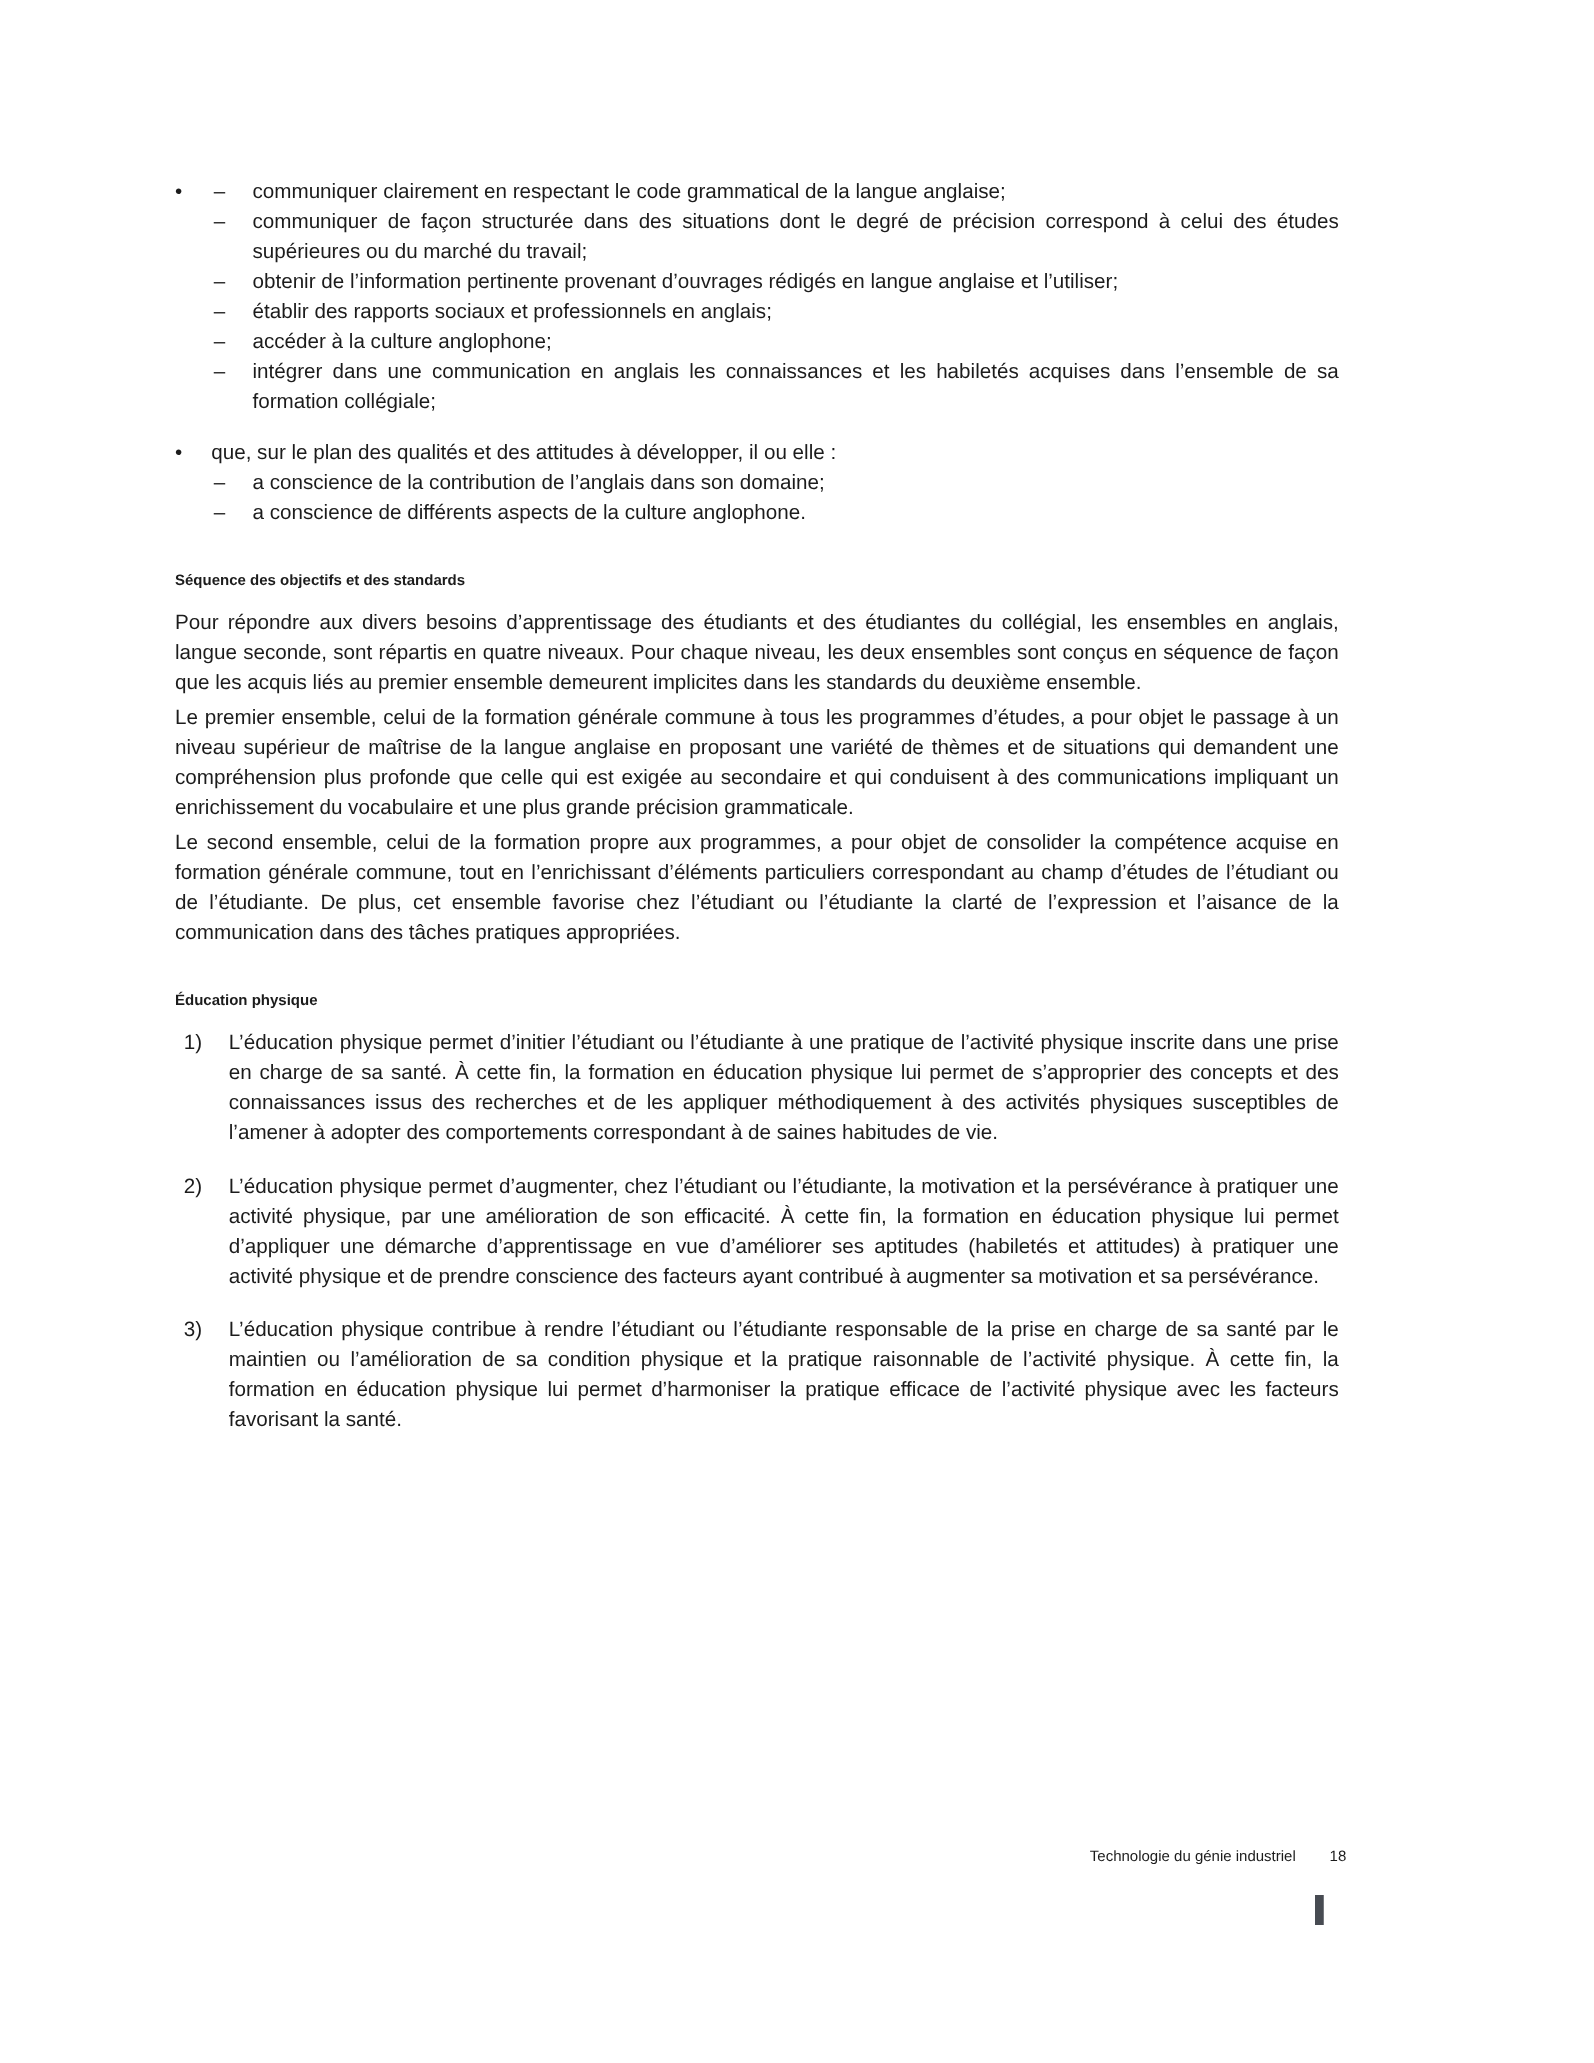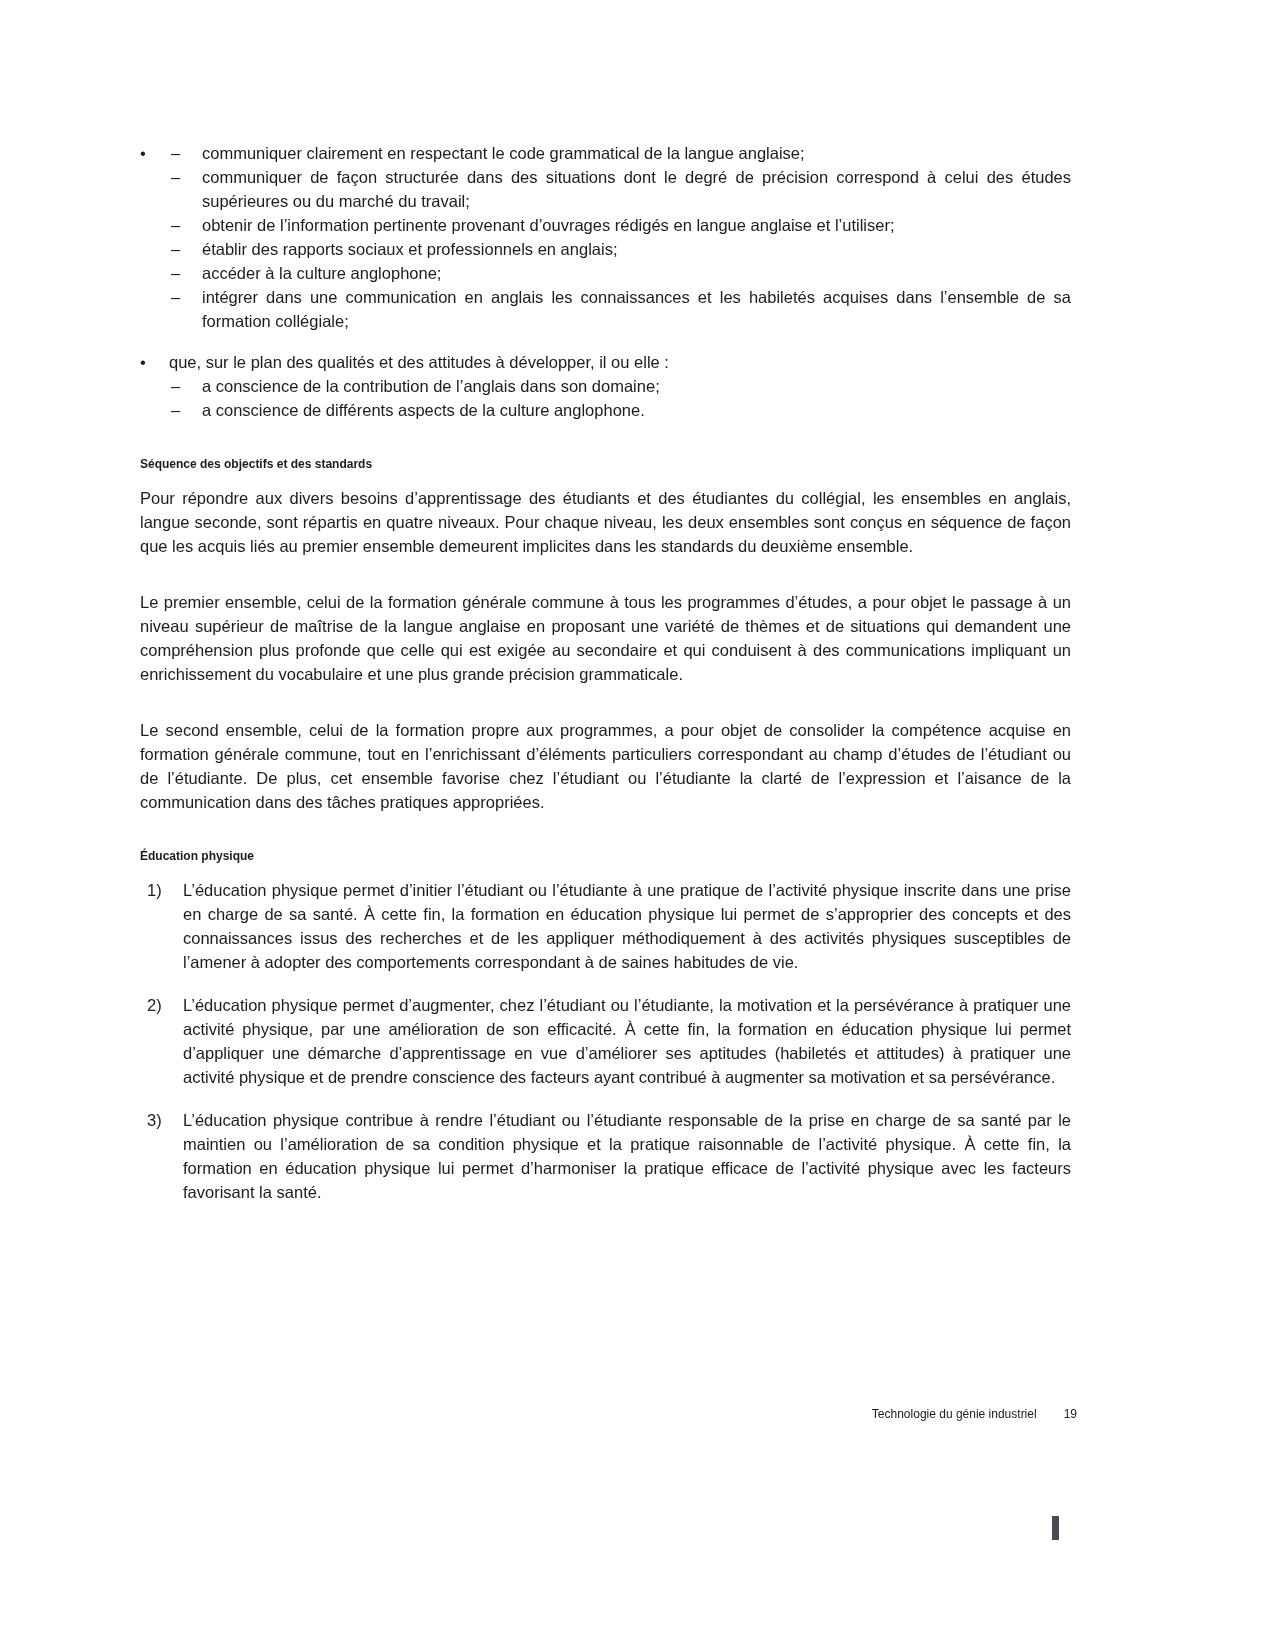--- a/index.html
+++ b/index.html
@@ -27,30 +27,30 @@
   .dash-col { width: 33px; flex: none; text-align: left; padding-left: 2px; }
   .dash-text { flex: 1; text-align: justify; }
   .section-heading {
     font-weight: 700;
     font-size: 12px;
     margin-top: 30px;
     margin-bottom: 10px;
   }
   .para {
     text-align: justify;
-    margin-top: 32px;
+    margin-top: 4px;
   }
   .para.first { margin-top: 2px; }
   .num-row { display: flex; margin-top: 19px; }
   .num-row.first { margin-top: 8px; }
   .num-col { width: 43px; flex: none; padding-left: 7px; }
   .num-text { flex: 1; text-align: justify; }
   .footer {
     position: absolute;
-    top: 1407px;
+    top: 1478px;
     right: 198px;
     font-size: 12px;
     line-height: 14px;
     display: flex;
     gap: 27px;
     align-items: baseline;
   }
   .corner-mark {
     position: absolute;
     left: 1052px;
@@ -141,16 +141,16 @@
     <div class="num-row">
       <span class="num-col">3)</span>
       <span class="num-text">L’éducation physique contribue à rendre l’étudiant ou l’étudiante responsable de la prise en charge de sa santé par le maintien ou l’amélioration de sa condition physique et la pratique raisonnable de l’activité physique. À cette fin, la formation en éducation physique lui permet d’harmoniser la pratique efficace de l’activité physique avec les facteurs favorisant la santé.</span>
     </div>
   </div>
 
 </div>
 
 <div class="footer">
   <span>Technologie du génie industriel</span>
-  <span>19</span>
+  <span>18</span>
 </div>
 
 <div class="corner-mark"></div>
 
 </body></html>

